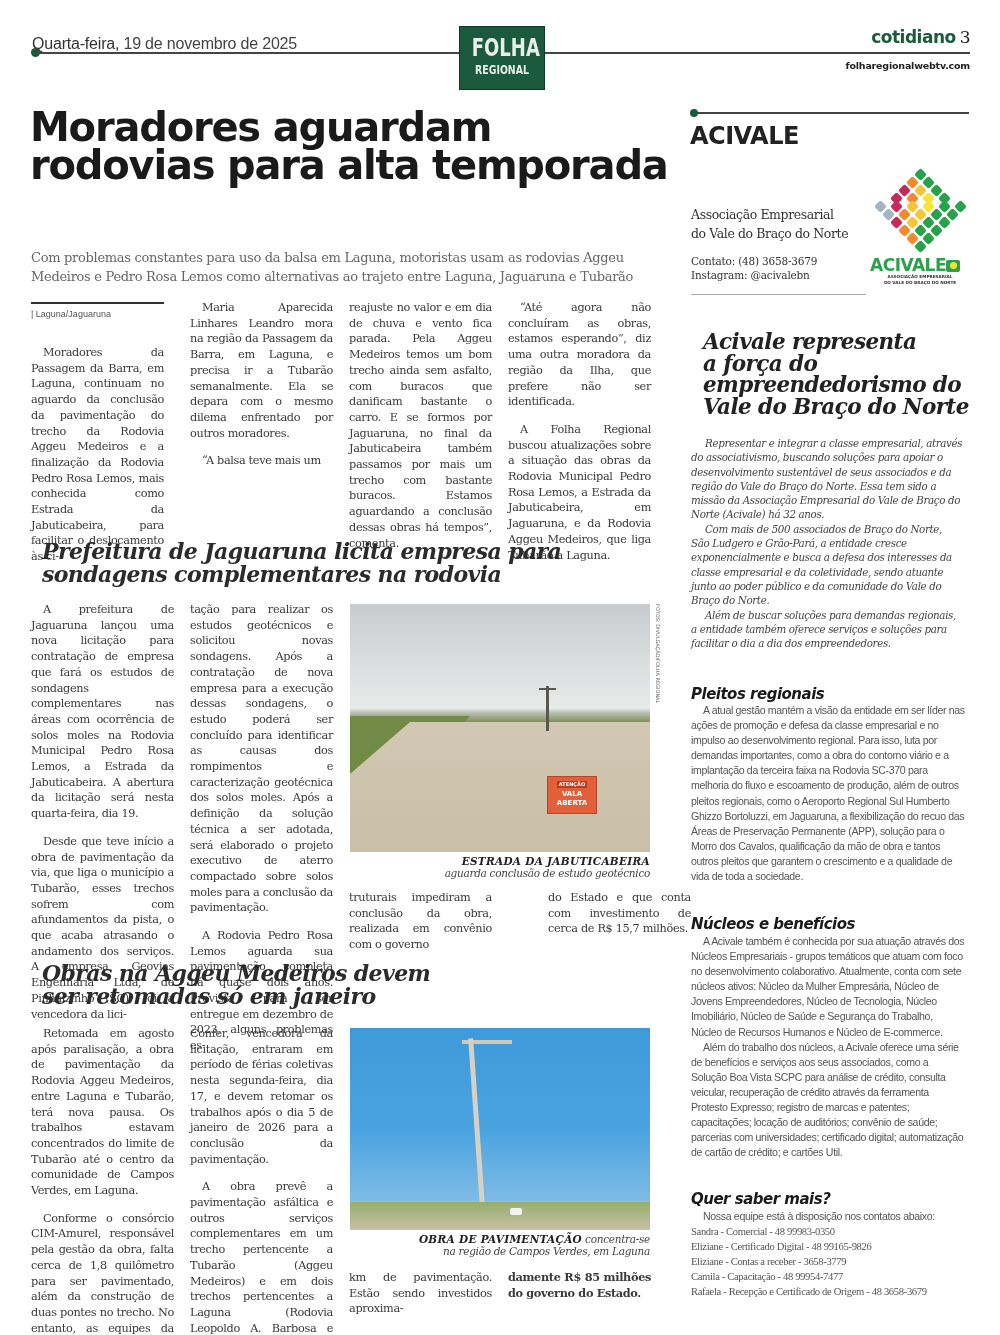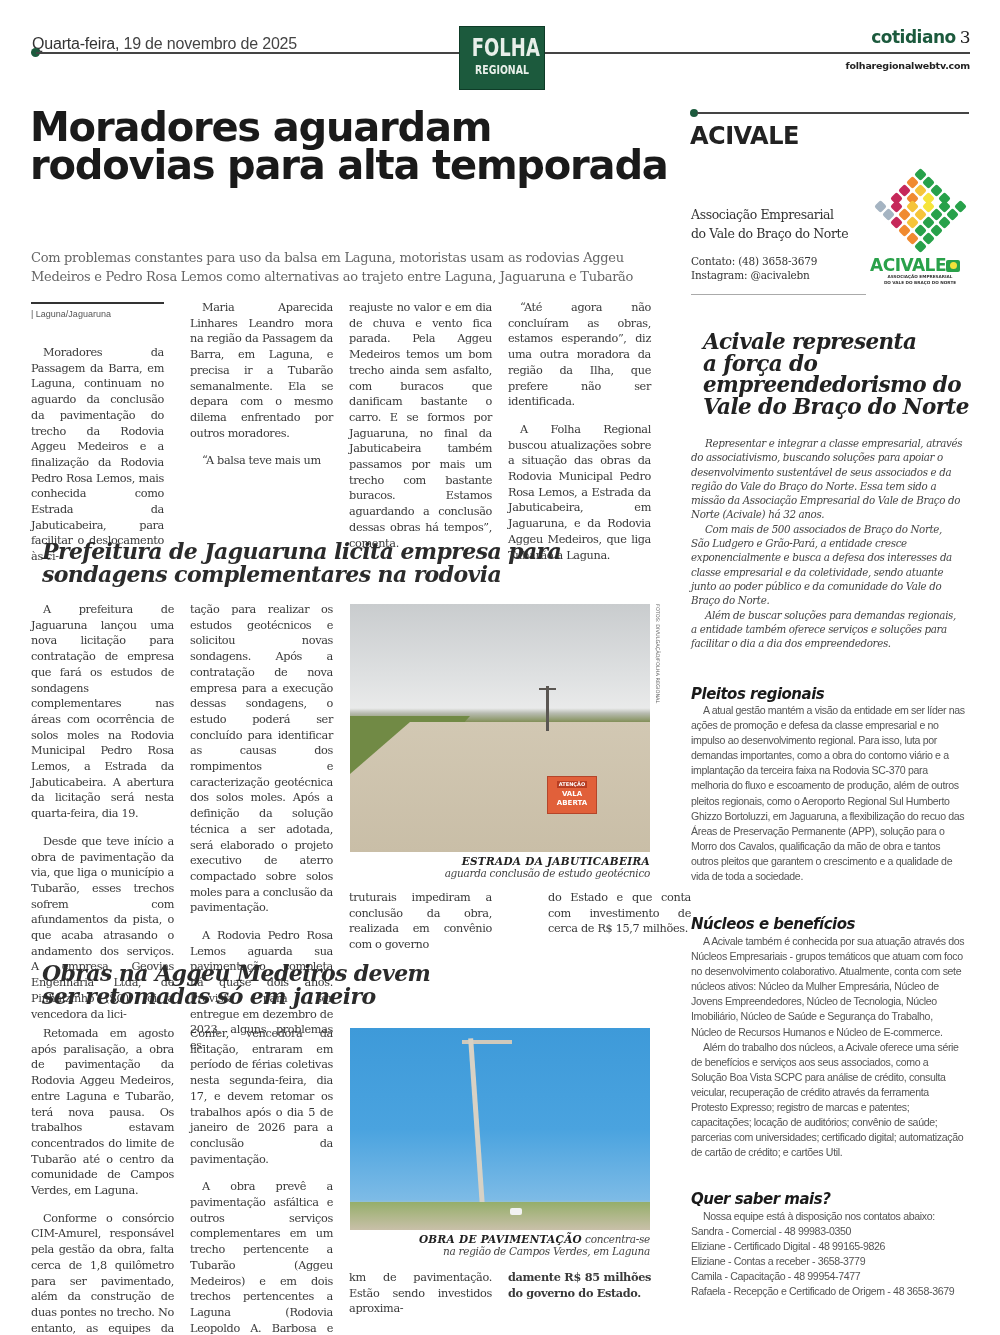--- a/index.html
+++ b/index.html
@@ -68,21 +68,21 @@
   .acv-word .sq::after { content: ""; position: absolute; left: 4px; top: 2px; width: 7px; height: 7px; border-radius: 50%; background: #f2e23a; }
   .acv-sub { font-family: "DejaVu Sans", sans-serif; font-weight: bold; font-size: 4.2px; color: #333; text-align: center; line-height: 5.5px; width: 100px; }
 
   .sb-headline { position: absolute; left: 703px; top: 331px; font-style: italic; font-weight: bold; font-size: 21.5px; line-height: 21.5px; color: #222; letter-spacing: -0.6px; }
   .sb-intro { position: absolute; left: 691px; top: 436px; width: 272px; font-style: italic; font-size: 10.3px; line-height: 14.3px; color: #444; letter-spacing: -0.35px; }
   .sb-intro p { text-indent: 14px; }
 
   .sb-h { position: absolute; left: 691px; font-family: "DejaVu Sans", sans-serif; font-style: italic; font-weight: bold; font-size: 15px; color: #1a1a1a; letter-spacing: -0.5px; }
   .sb-body { position: absolute; left: 691px; width: 275px; font-family: "Liberation Sans", sans-serif; font-size: 10.6px; line-height: 15.1px; color: #555; letter-spacing: -0.35px; }
   .sb-body p { text-indent: 12px; }
-  .sb-body .ci { text-indent: 0; }
+  .sb-body .ci { text-indent: 0; font-family: Liberation Serif, serif; }
 </style>
 </head>
 <body>
 
 <div class="hdr-date"><b>Quarta-feira,</b><span> 19 de novembro de 2025</span></div>
 <div class="hdr-dot"></div>
 <div class="hdr-rule-left"></div>
 <div class="hdr-rule-right"></div>
 <div class="logo">
   <div class="l1">FOLHA</div>

